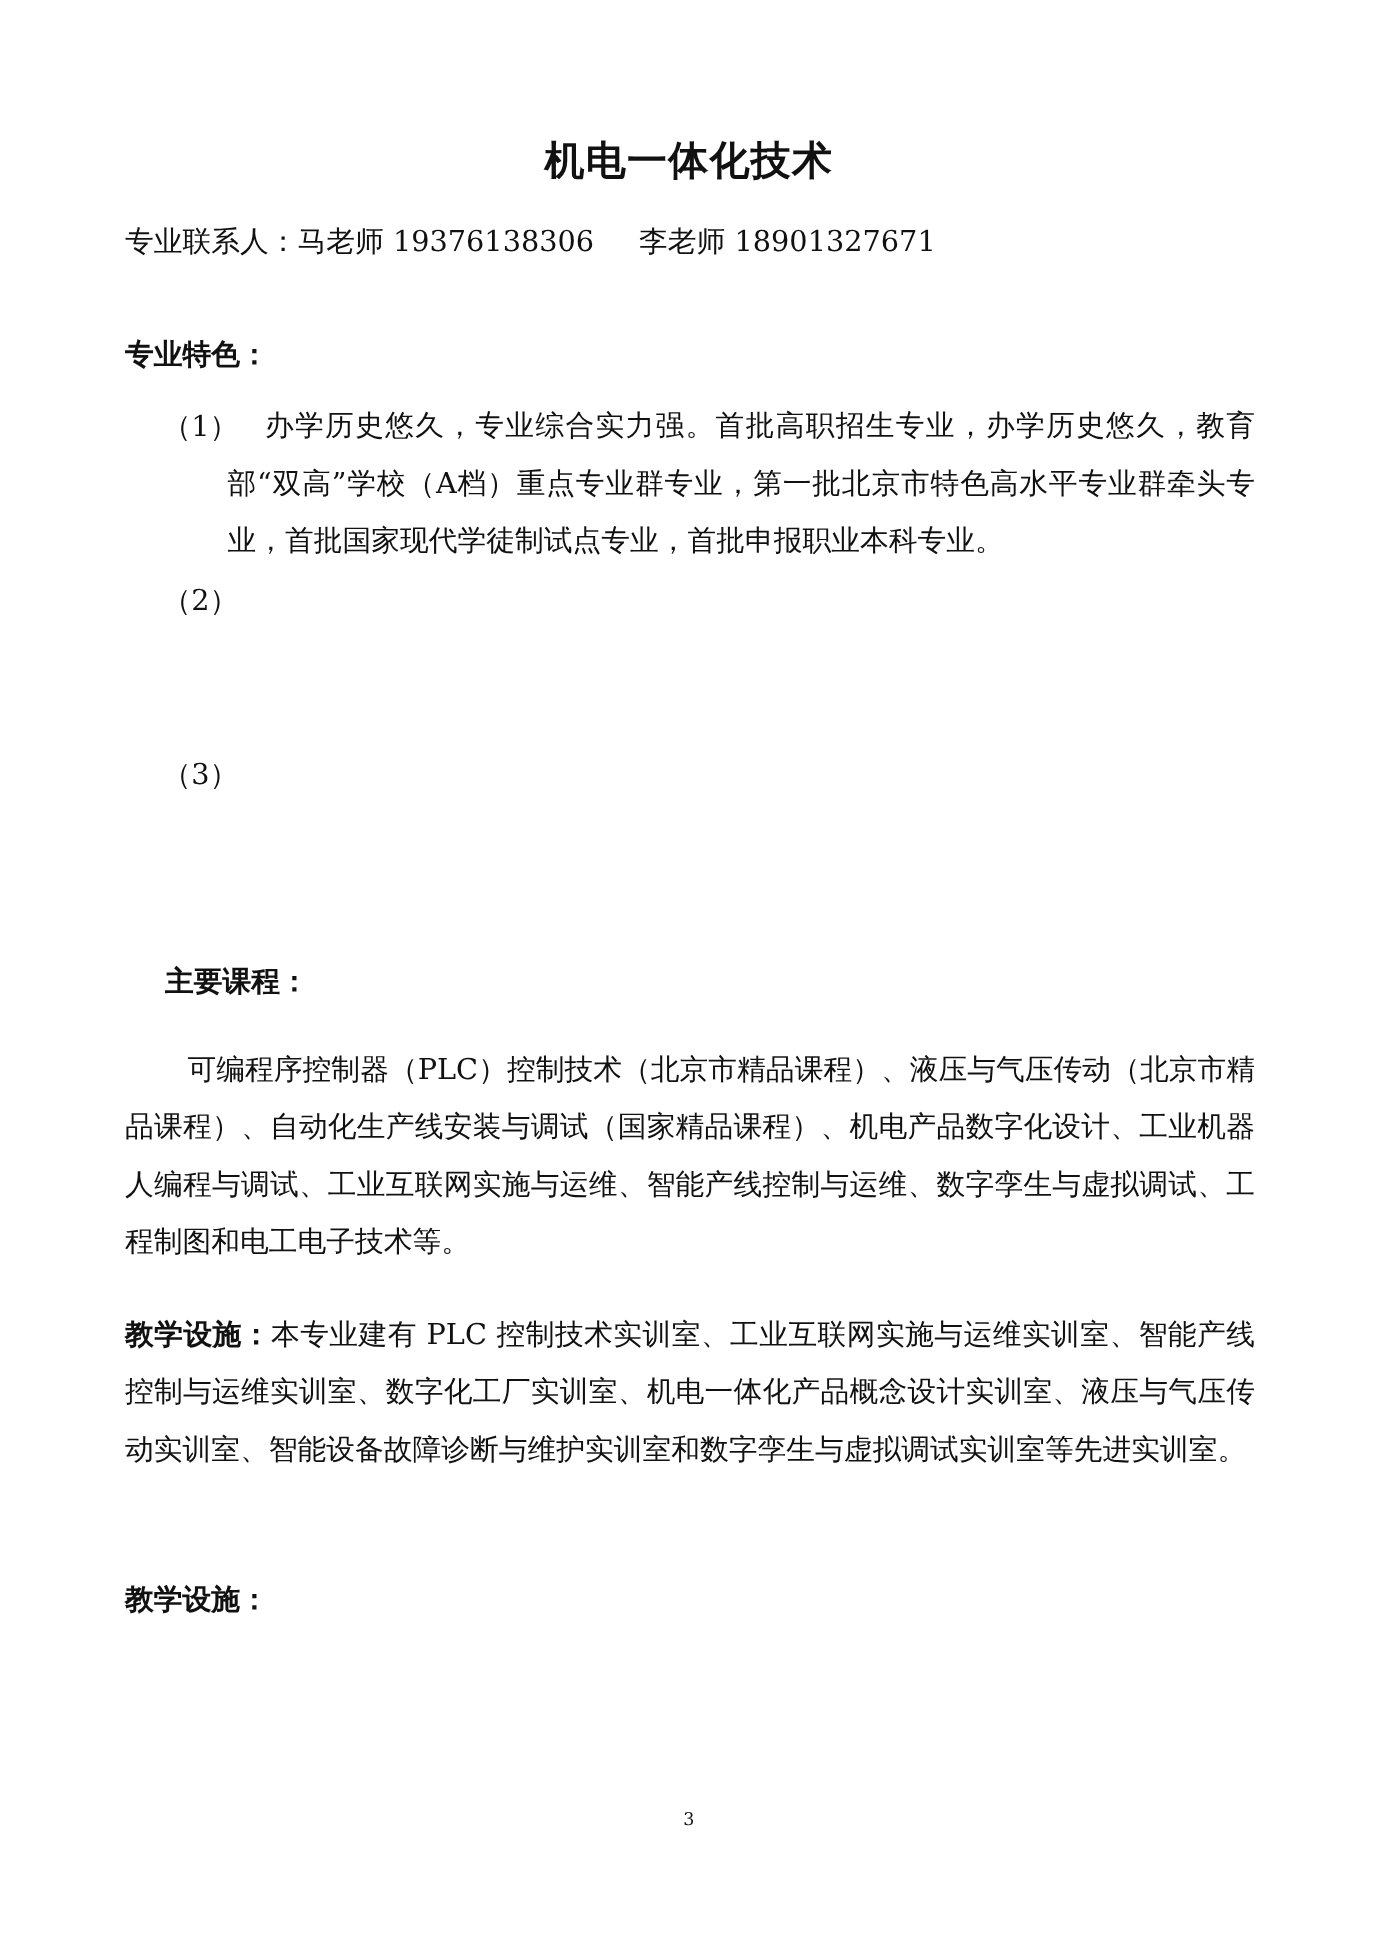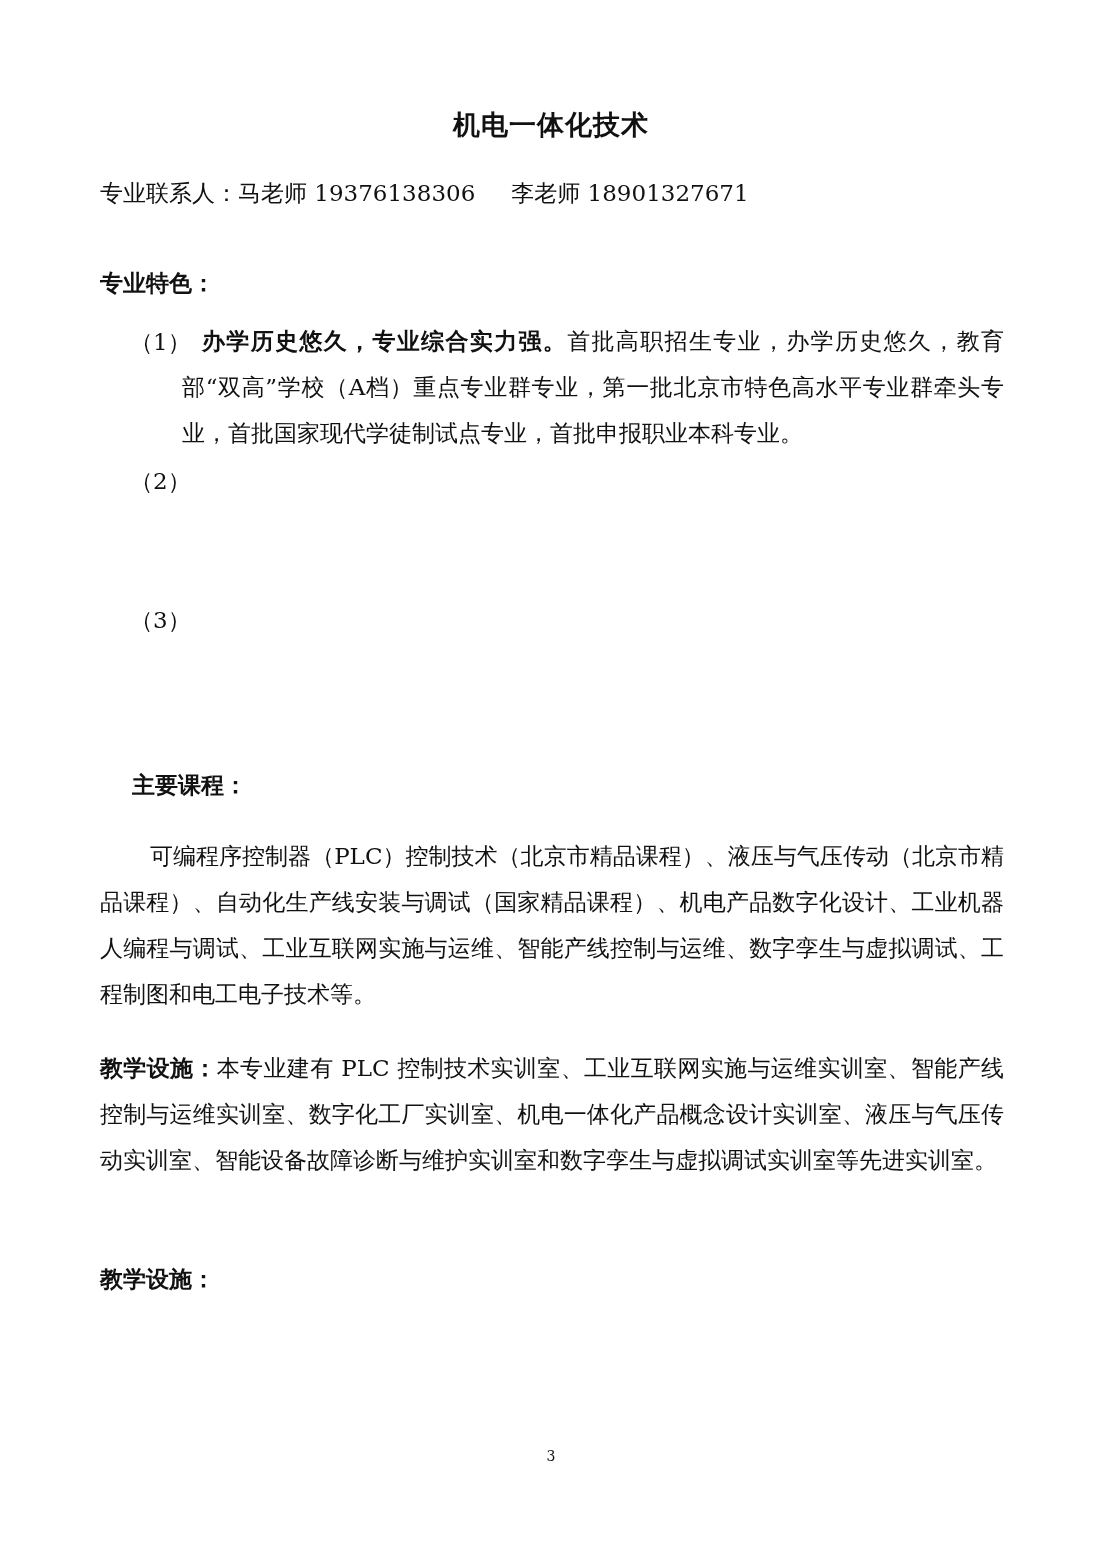--- a/index.html
+++ b/index.html
@@ -6,37 +6,37 @@
   body {
     width: 1102px; height: 1559px; position: relative; overflow: hidden;
     font-family: "DejaVu Serif", "Liberation Serif", serif;
     color: #111111;
   }
   .page { position: absolute; left: 0; top: 0; width: 1102px; height: 1559px; }
   .abs { position: absolute; white-space: nowrap; }
   .title {
     left: 0; width: 1102px; top: 107px; text-align: center;
     font-family: "DejaVu Sans", "Liberation Sans", sans-serif;
-    font-weight: bold; font-size: 27px; letter-spacing: 1px;
+    font-weight: bold; font-size: 32px; letter-spacing: 1px;
   }
   .heading {
     font-family: "DejaVu Sans", "Liberation Sans", sans-serif;
     font-weight: bold; font-size: 23px;
   }
   .contacts { left: 100px; top: 178px; font-size: 23px; }
   .contacts .gap { display: inline-block; width: 36px; }
   .item-num { position: absolute; left: 130px; font-size: 23px; }
   .item-block {
     position: absolute; left: 182px; width: 822px;
     font-size: 23px; line-height: 46px; text-align: justify;
   }
   .item-block .lead-bold {
-    margin-left: 22px;
+    margin-left: 32px;
     font-family: "DejaVu Sans", "Liberation Sans", sans-serif;
-    font-weight: bold;
+    font-weight: normal;
   }
   .para {
     position: absolute; left: 100px; width: 904px;
     font-size: 23px; line-height: 46px; text-align: justify;
   }
   .indent { text-indent: 50px; }
   .indent-small { text-indent: 38px; }
   .inline-bold {
     font-family: "DejaVu Sans", "Liberation Sans", sans-serif;
     font-weight: bold;

